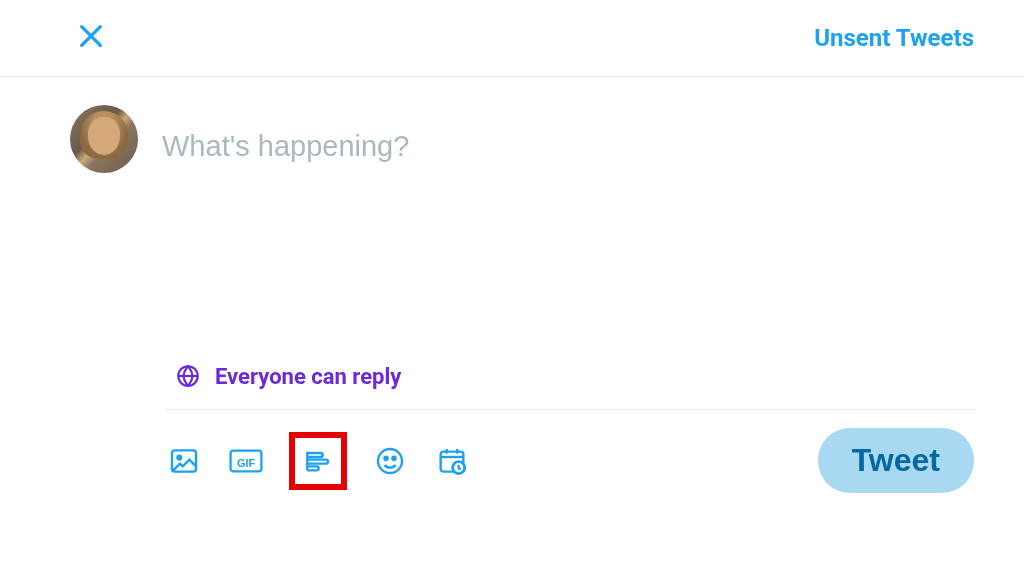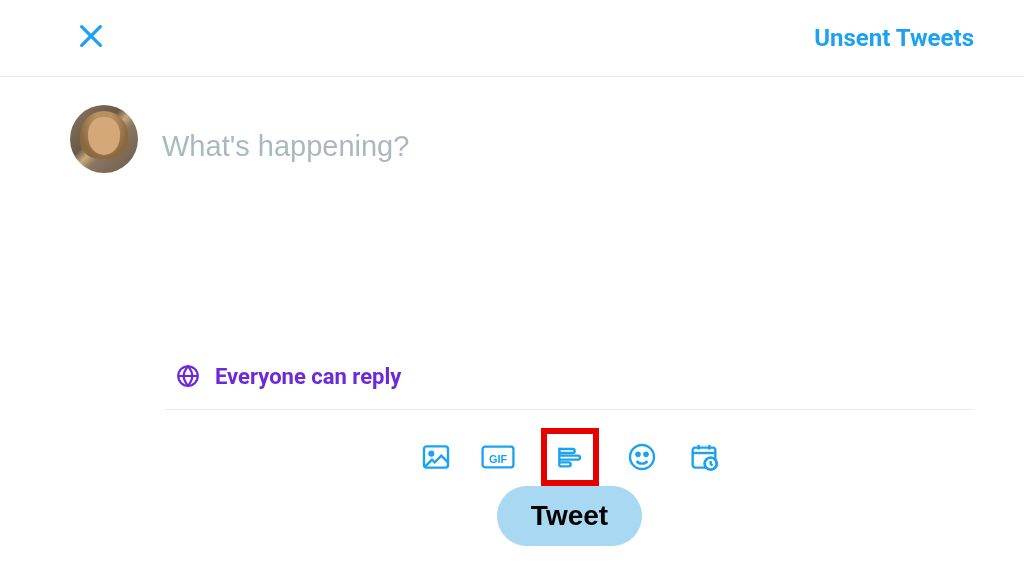--- a/index.html
+++ b/index.html
@@ -88,22 +88,22 @@
       cursor: pointer;
     }
     .divider {
       margin: 20px 50px 0 165px;
       border: none;
       border-top: 1px solid #e6ecf0;
     }
     .toolbar {
       display: flex;
       align-items: center;
+      justify-content: space-between;
       padding: 18px 50px 0 165px;
-      flex-direction: column;
     }
     .toolbar-icons {
       display: flex;
       align-items: center;
       gap: 24px;
       color: #1da1f2;
     }
     .icon-btn {
       cursor: pointer;
       display: flex;
@@ -116,22 +116,22 @@
       border: 6px solid #e60000;
       padding: 4px;
       width: 58px;
       height: 58px;
       display: flex;
       align-items: center;
       justify-content: center;
     }
     .tweet-btn {
       background: #a8d8f2;
-      color: #000000;
-      font-size: 28px;
+      color: #0369a1;
+      font-size: 32px;
       font-weight: 700;
       border: none;
       border-radius: 32px;
       padding: 14px 34px;
       cursor: pointer;
     }
   </style>
 </head>
 <body>
 

